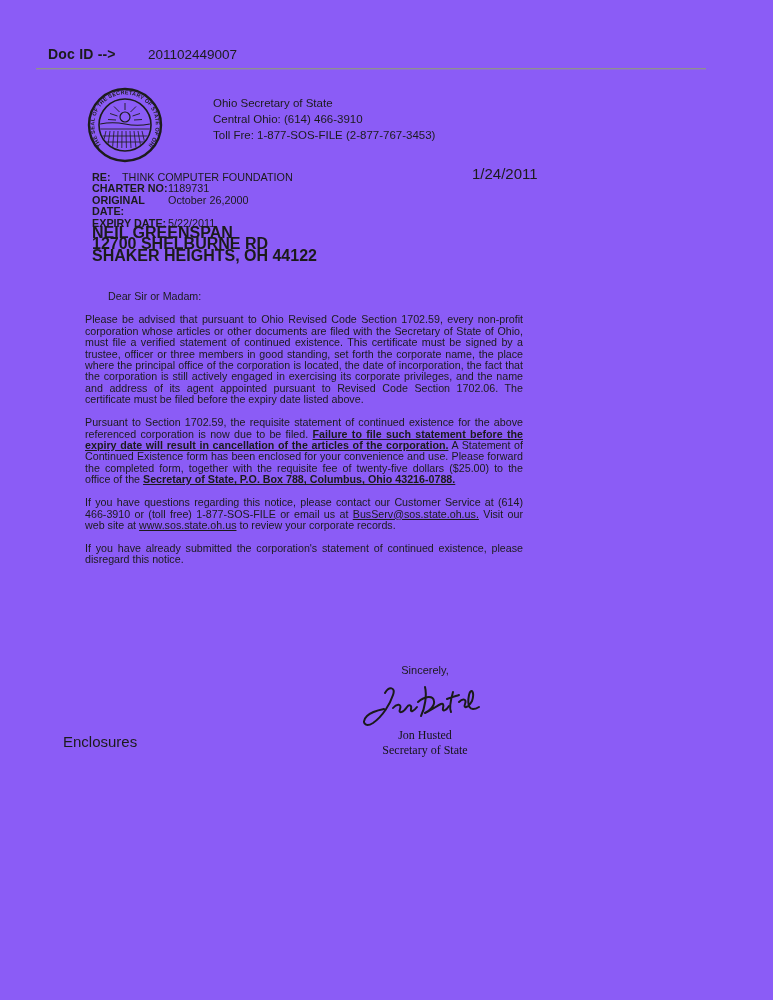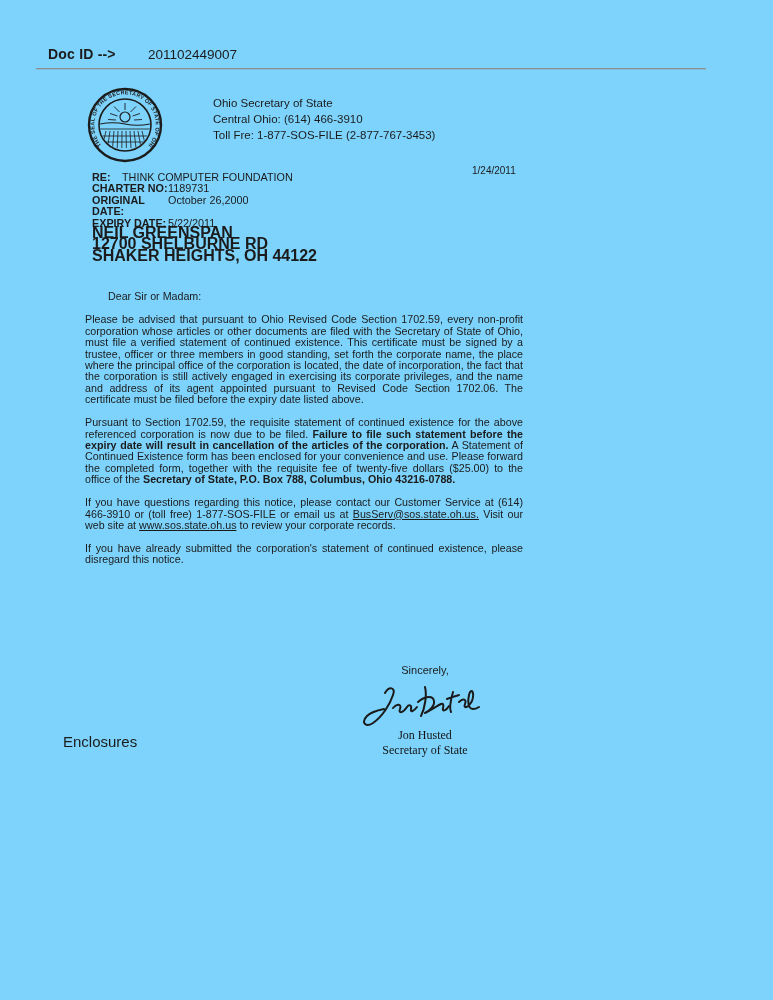--- a/index.html
+++ b/index.html
@@ -1,42 +1,42 @@
 <!DOCTYPE html>
 <html><head>
 <meta charset="utf-8">
 <style>
   html,body{margin:0;padding:0;background:#ffffff;}
   .page{
     position:relative;
     width:773px;height:1000px;
-    background:#7dd3fc;
+    background:#8b5cf6;
     font-family:"Liberation Sans","DejaVu Sans",sans-serif;
     color:#1b1b1b;
     overflow:hidden;
   }
   
   .docid-label{position:absolute;left:48px;top:46px;font-size:14px;font-weight:700;letter-spacing:.2px;}
   .docid-value{position:absolute;left:148px;top:47px;font-size:13.5px;font-weight:400;}
   .header-rule{position:absolute;left:36px;top:68px;width:670px;height:1px;background:#8f8f8f;box-shadow:0 1px 0 rgba(150,150,150,.35);}
   
   .seal{position:absolute;left:86px;top:86px;width:78px;height:78px;}
   .letterhead{position:absolute;left:172px;top:95px;font-size:11.5px;line-height:16px;margin-left:41px;}
   
-  .date{position:absolute;left:472px;top:165px;font-size:10px;}
+  .date{position:absolute;left:472px;top:165px;font-size:15px;}
   .meta{position:absolute;left:92px;top:172px;font-size:10.8px;line-height:11.4px;}
   .meta .row{display:flex;}
   .meta .lab{font-weight:700;flex:0 0 76px;}
   .meta .lab.re{flex:0 0 30px;}
   .recipient{position:absolute;left:92px;top:227px;font-size:16px;line-height:11.4px;font-weight:700;}
   
   .body{position:absolute;left:85px;top:291px;width:438px;font-size:10.7px;line-height:11.4px;}
   .body p{margin:0 0 11.5px 0;text-align:justify;}
   .body p.salutation{text-align:left;margin-bottom:12px;margin-left:23px;}
-  .seg-b{font-weight:700;}
+  .seg-b{font-weight:700;text-decoration:underline;}
   .seg-u{text-decoration:underline;}
   
   .signblock{position:absolute;left:330px;top:664px;width:190px;text-align:center;}
   .closing{font-size:11px;margin-bottom:4px;}
   .signature-svg{display:block;margin:0 auto;}
   .signer{font-family:"Liberation Serif","DejaVu Serif",serif;font-size:12px;line-height:15px;color:#141414;}
   .enclosures{position:absolute;left:63px;top:733px;font-size:15px;}
   .pagenum{position:absolute;left:0;right:0;top:913px;text-align:center;font-size:12.5px;}
 </style>
 </head>

